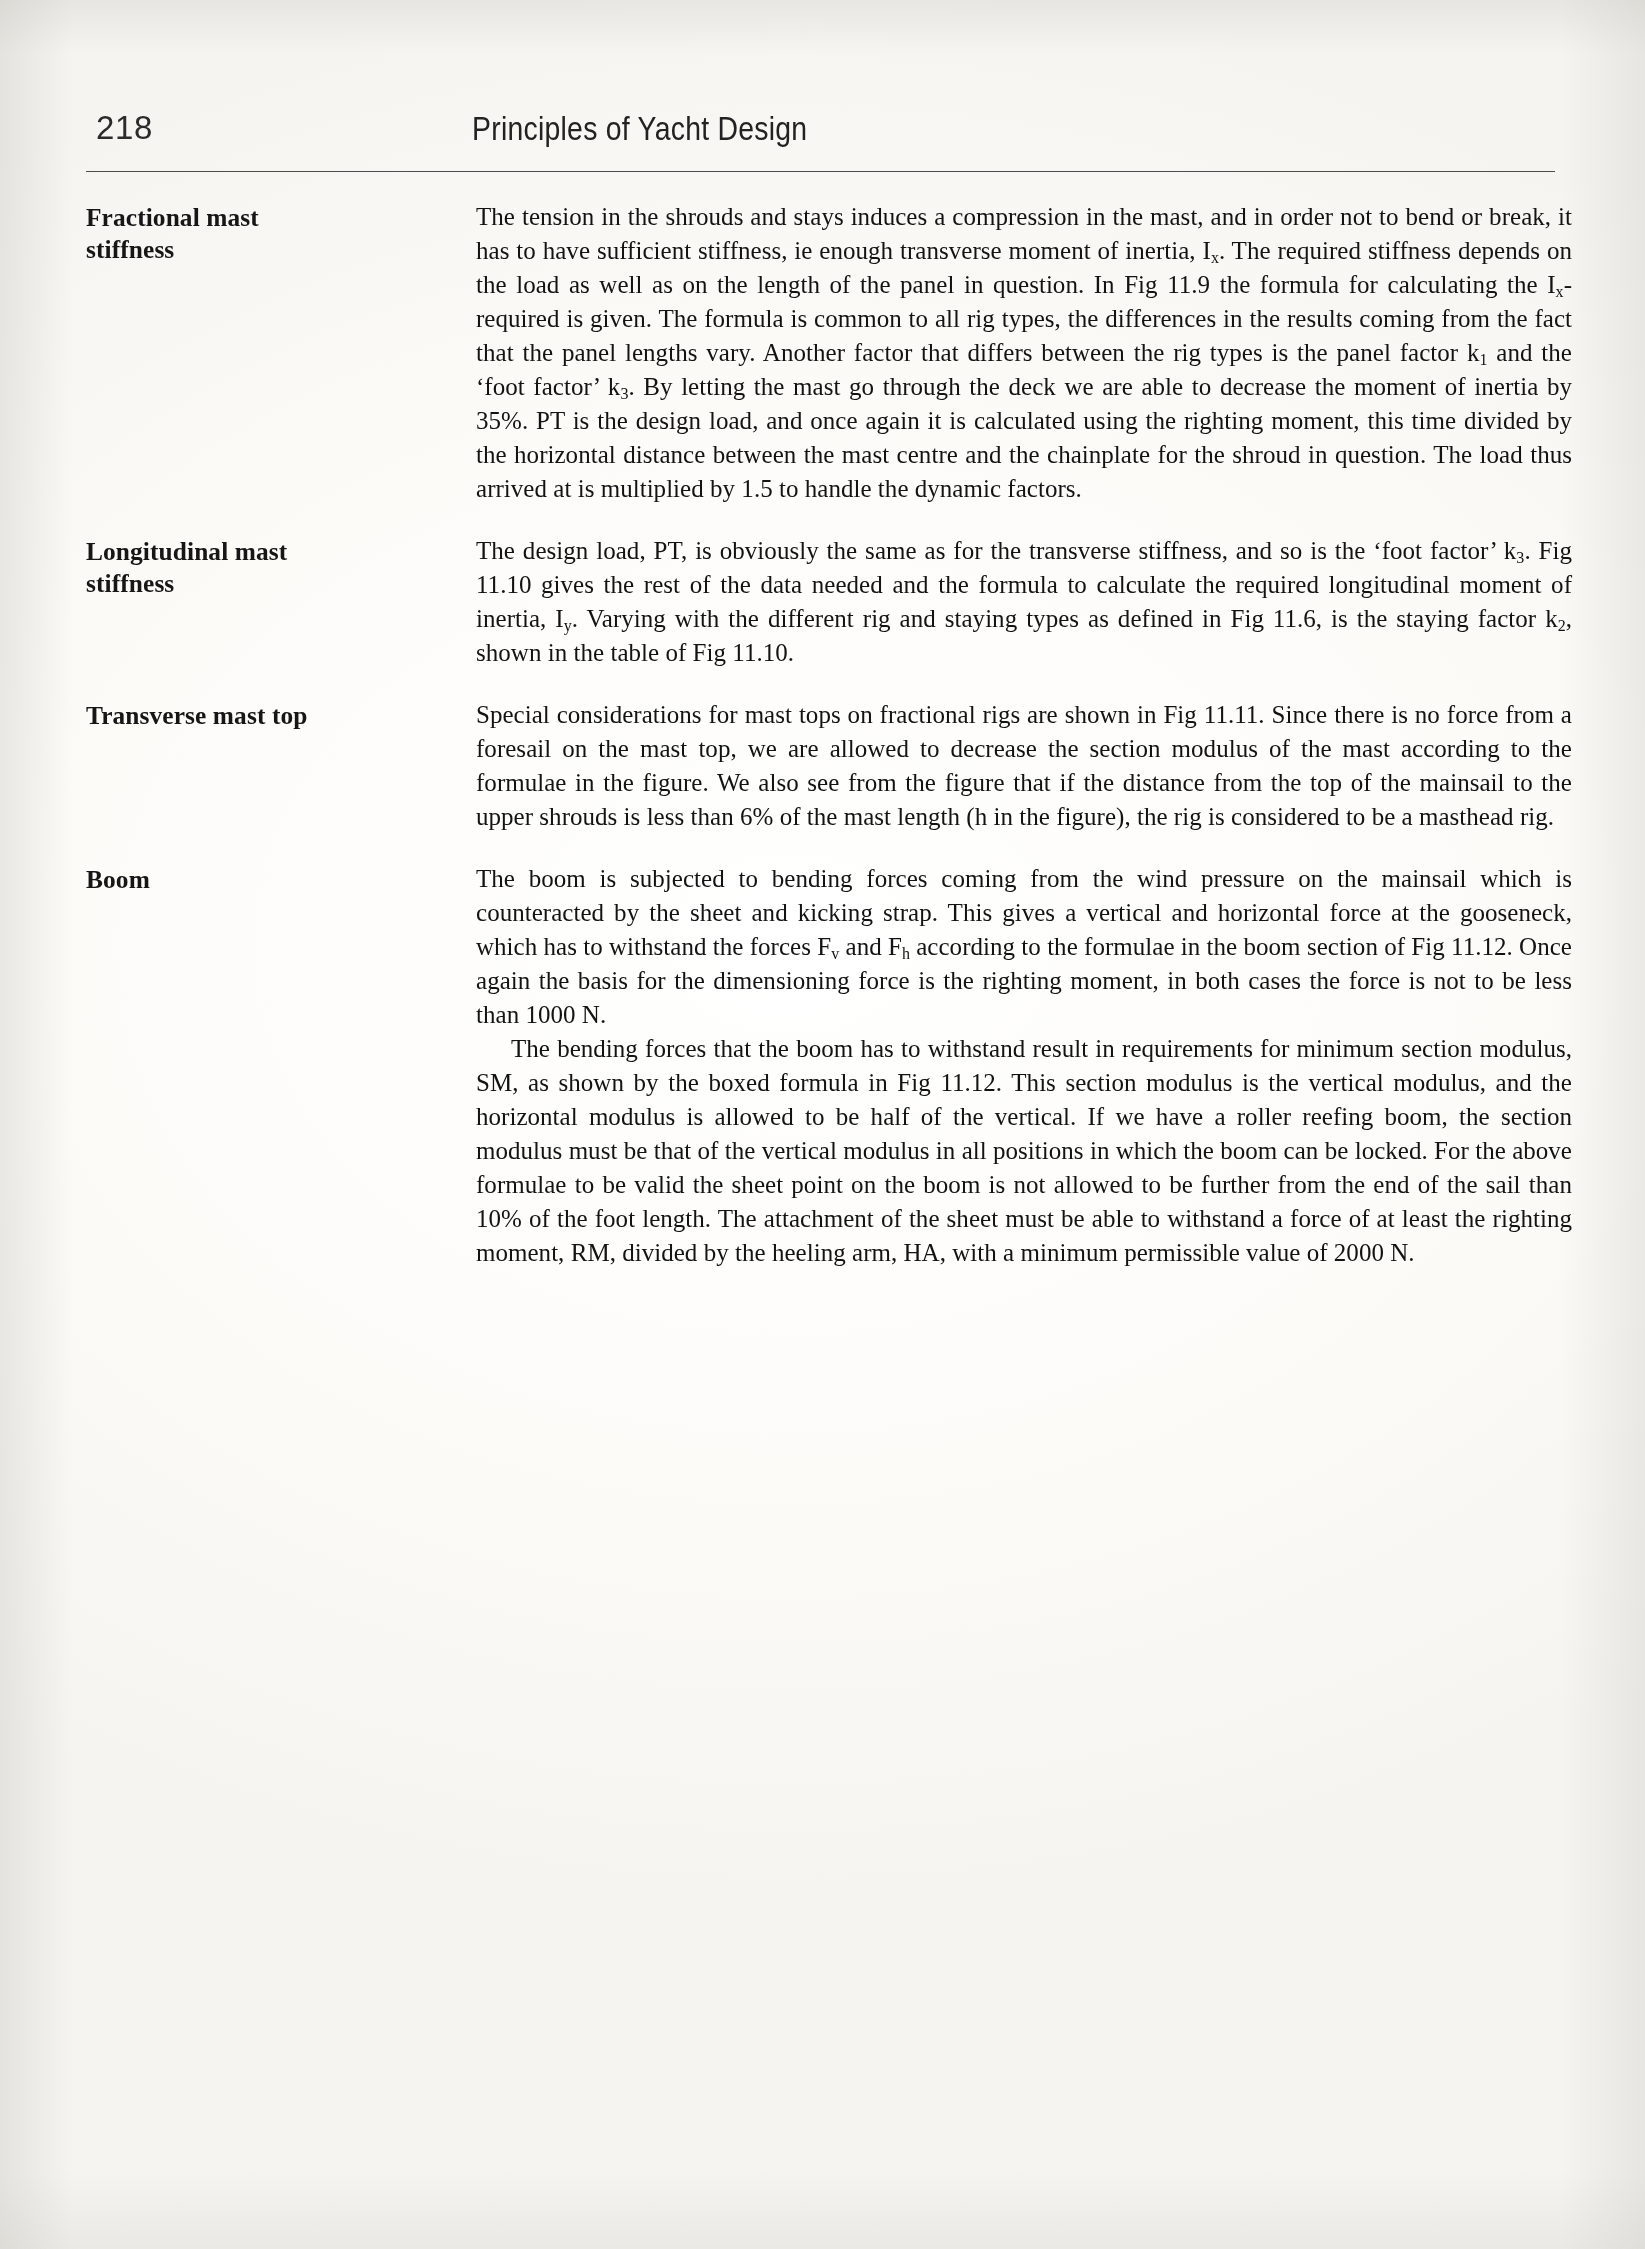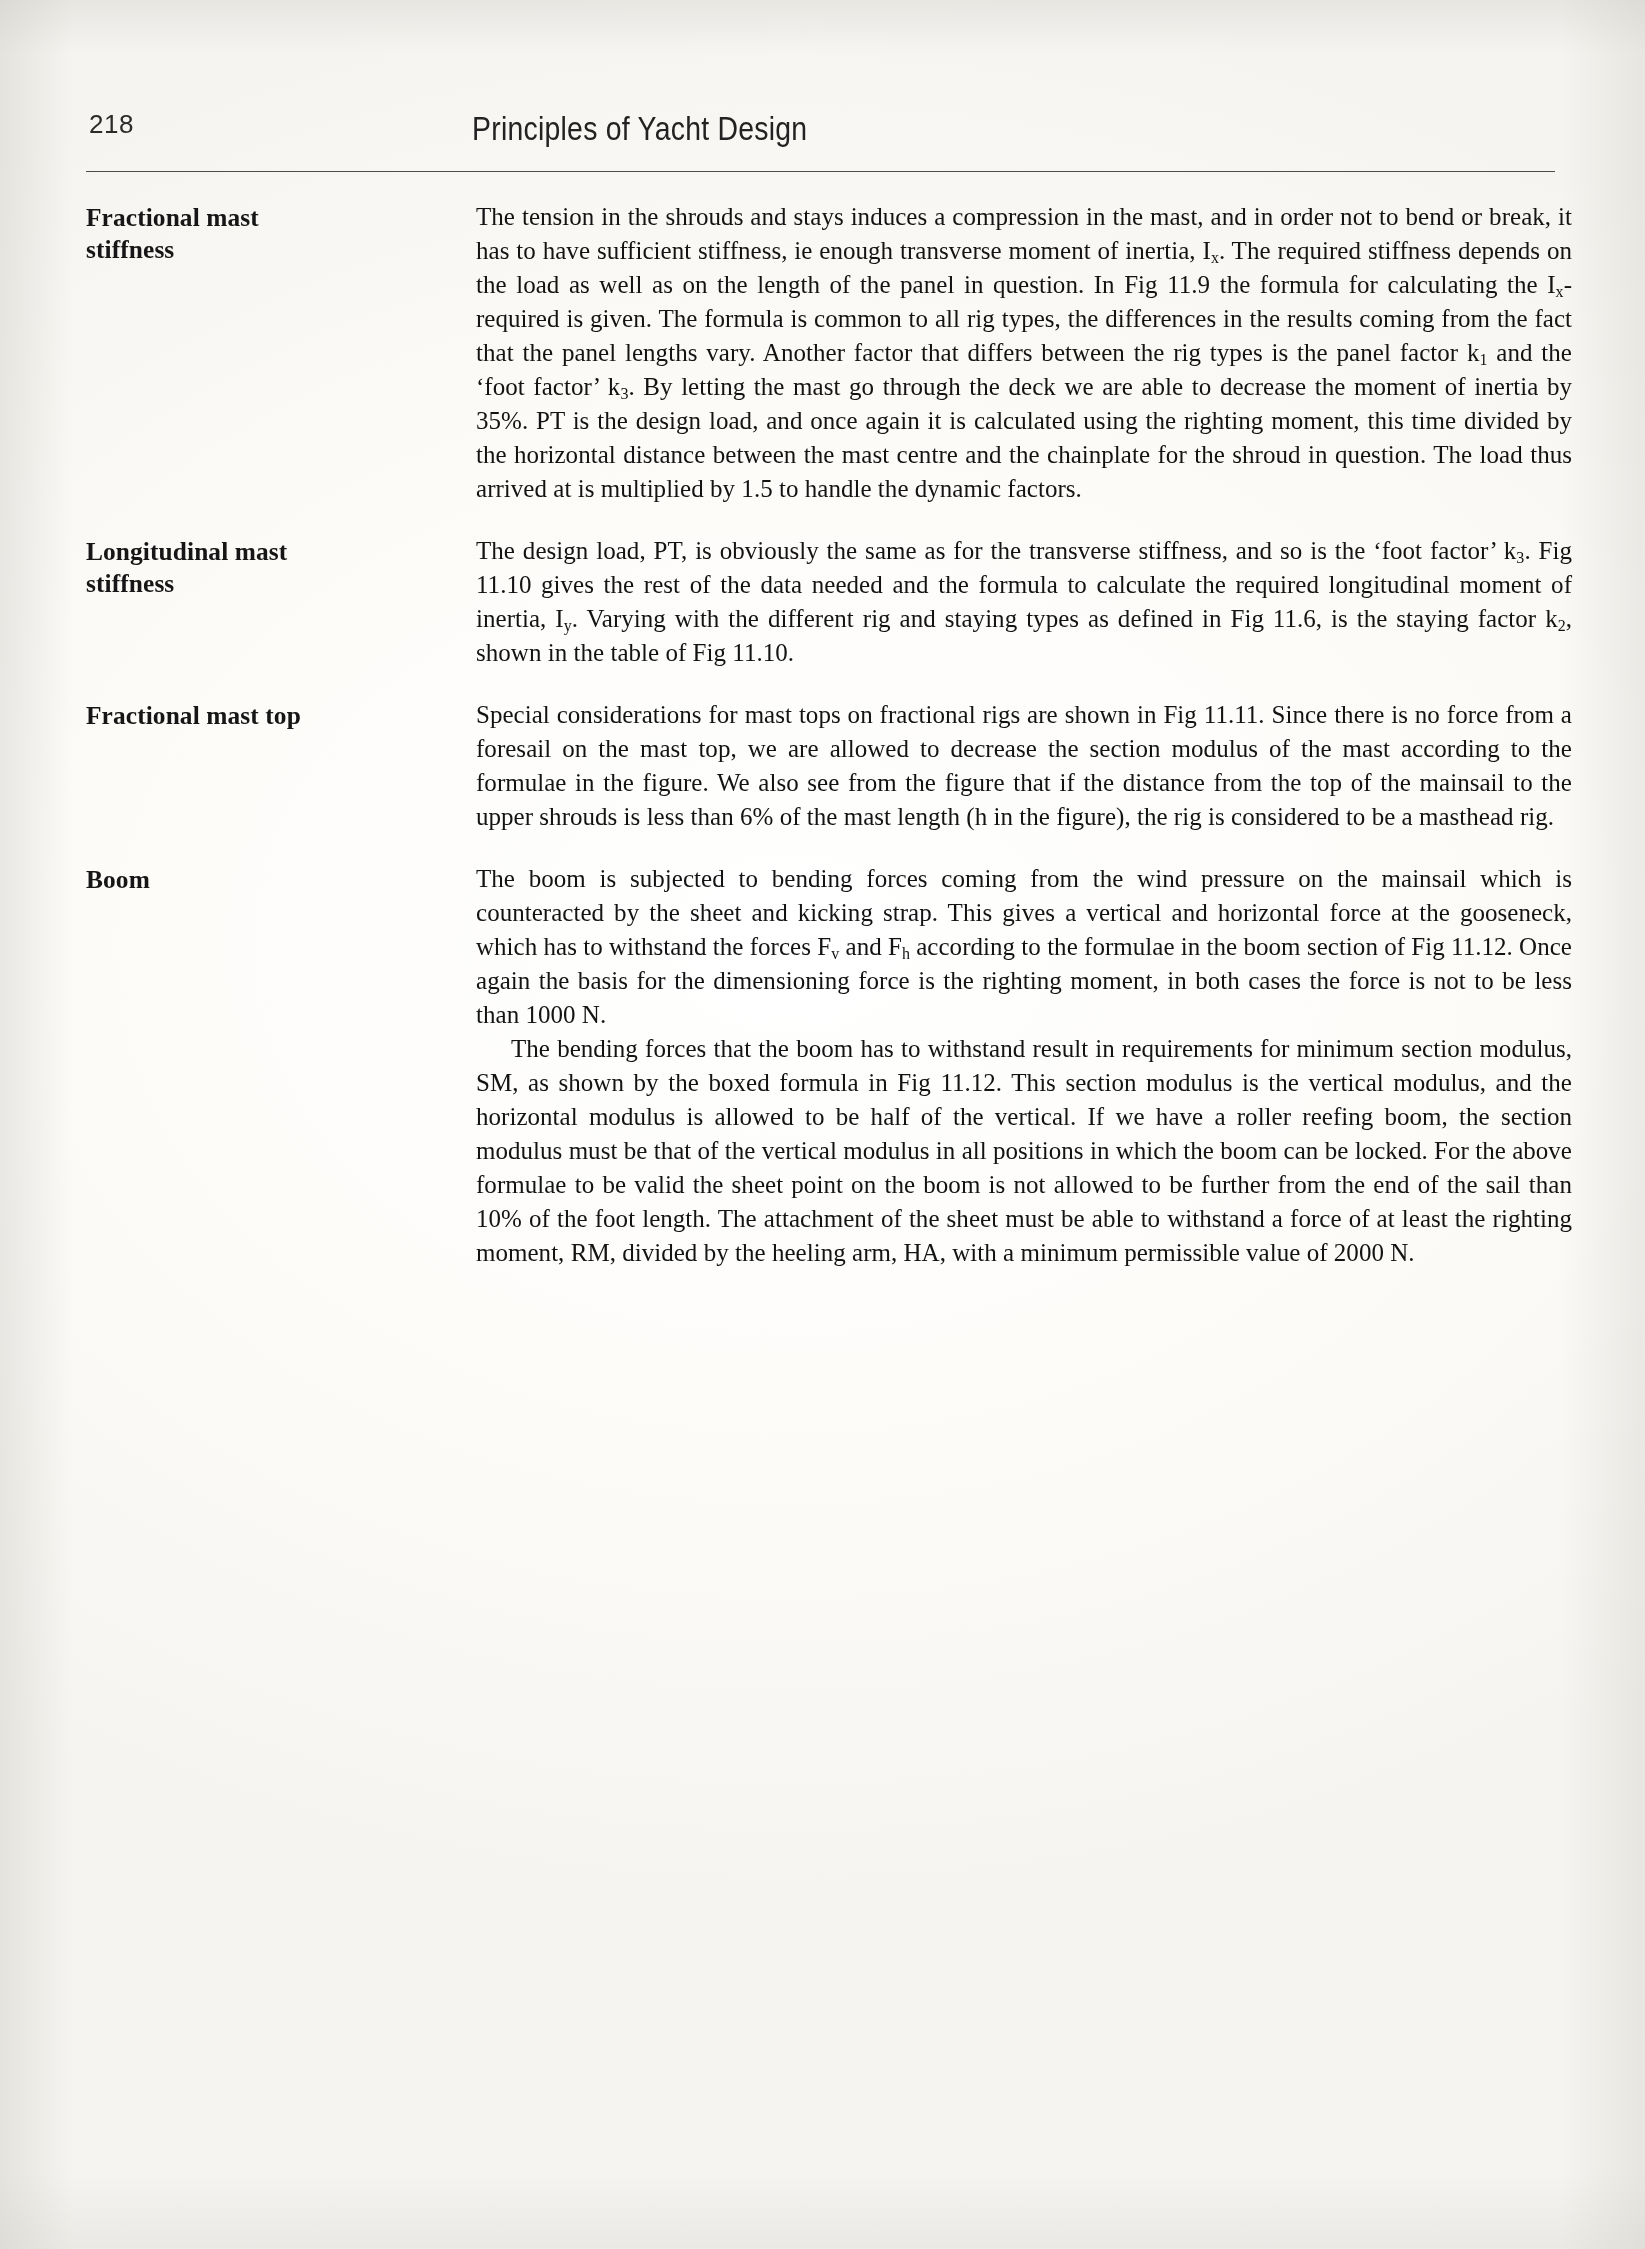--- a/index.html
+++ b/index.html
@@ -54,24 +54,24 @@
   .running-head {
     position: absolute;
     top: 109px;
     left: 85px;
     right: 85px;
     height: 48px;
   }
 
   .folio {
     position: absolute;
-    left: 4px;
+    left: 11px;
     top: 0;
     font-family: "Liberation Sans", sans-serif;
-    font-size: 26px;
+    font-size: 33px;
     letter-spacing: 0.6px;
     color: #2b2b2b;
   }
 
   .book-title {
     position: absolute;
     left: 387px;
     top: 1.2px;
     font-family: "Liberation Sans", sans-serif;
     font-size: 33px;
@@ -199,21 +199,21 @@
         <div class="margin-head">
           <div>Longitudinal mast</div>
           <div>stiffness</div>
         </div>
         <div class="body-col">
           <p>The design load, PT, is obviously the same as for the transverse stiffness, and so is the ‘foot factor’ k<sub>3</sub>. Fig 11.10 gives the rest of the data needed and the formula to calculate the required longitudinal moment of inertia, I<sub>y</sub>. Varying with the different rig and staying types as defined in Fig 11.6, is the staying factor k<sub>2</sub>, shown in the table of Fig 11.10.</p>
         </div>
       </div>
       <div class="section">
         <div class="margin-head">
-          <div>Fractional mast top</div>
+          <div>Transverse mast top</div>
         </div>
         <div class="body-col">
           <p>Special considerations for mast tops on fractional rigs are shown in Fig 11.11. Since there is no force from a foresail on the mast top, we are allowed to decrease the section modulus of the mast according to the formulae in the figure. We also see from the figure that if the distance from the top of the mainsail to the upper shrouds is less than 6% of the mast length (h in the figure), the rig is considered to be a masthead rig.</p>
         </div>
       </div>
       <div class="section">
         <div class="margin-head">
           <div>Boom</div>
         </div>
         <div class="body-col">

